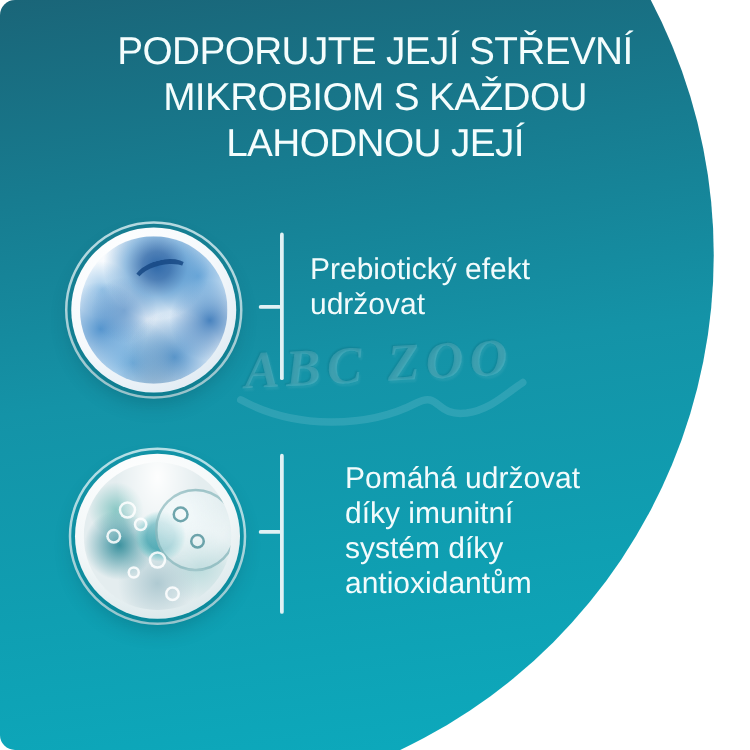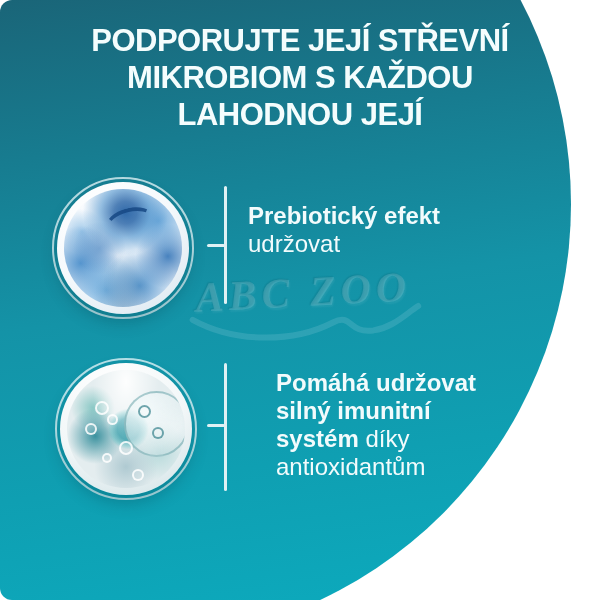--- a/index.html
+++ b/index.html
@@ -10,21 +10,21 @@
   }
   
   .teal-circle {
     position:absolute; left:-305px; top:-234px; width:876px; height:876px;
     border-radius:50%;
     background:linear-gradient(172deg,
       #185a6b 8%, #1a6477 27%, #177c90 44%, #1493a7 61%, #0f9fb2 78%, #0caabd 95%);
   }
   .headline {
     position:absolute; left:0; top:22px; width:600px; text-align:center;
-    color:#f4fdfd; font-weight:bold; font-size:31px; line-height:37px;
+    color:#f4fdfd; font-weight:normal; font-size:31px; line-height:37px;
     letter-spacing:-0.5px;
   }
   
   .watermark-wrap {
     position:absolute; left:176px; top:268px; width:256px; text-align:center;
     transform:rotate(-3deg); pointer-events:none;
   }
   .watermark-text {
     font-family:"Liberation Serif", serif; font-style:italic; font-weight:bold;
     font-size:42px; letter-spacing:5px; color:rgba(222,244,248,0.17);
@@ -85,21 +85,21 @@
   .bub.teal { border-color:rgba(40,120,130,0.65); }
   
   .conn { position:absolute; background:#e0f1f4; border-radius:2px; }
   
   .feature-text {
     position:absolute; left:248px; color:#f2fbfc;
     font-size:24px; line-height:28px; white-space:nowrap; font-weight:normal;
   }
   .t1 { top:202px; }
   .t2 { top:369px;margin-left:28px; }
-  .feature-text .bold { font-weight:bold; }
+  .feature-text .bold { font-weight:normal; }
 </style>
 </head>
 <body>
 
 <div class="canvas">
 
   <div class="teal-circle"></div>
 
   <div class="headline">
     <div>PODPORUJTE JEJÍ STŘEVNÍ</div>
@@ -140,18 +140,18 @@
       <div class="bub teal" style="left:72%;top:48%;width:8px;height:8px;"></div>
       <div class="bub" style="left:44%;top:60%;width:10px;height:10px;"></div>
       <div class="bub" style="left:55%;top:84%;width:8px;height:8px;"></div>
       <div class="bub" style="left:30%;top:70%;width:6px;height:6px;"></div>
     </div>
   </div>
   <div class="conn" style="left:224px;top:363px;width:3px;height:128px;"></div>
   <div class="conn" style="left:207px;top:424px;width:18px;height:3px;"></div>
   <div class="feature-text t2">
     <div class="bold">Pomáhá udržovat</div>
-    <div class="bold">silný imunitní</div>
+    <div class="bold">díky imunitní</div>
     <div><span class="bold">systém</span><span> díky</span></div>
     <div>antioxidantům</div>
   </div>
 
 </div>
 
 </body></html>

